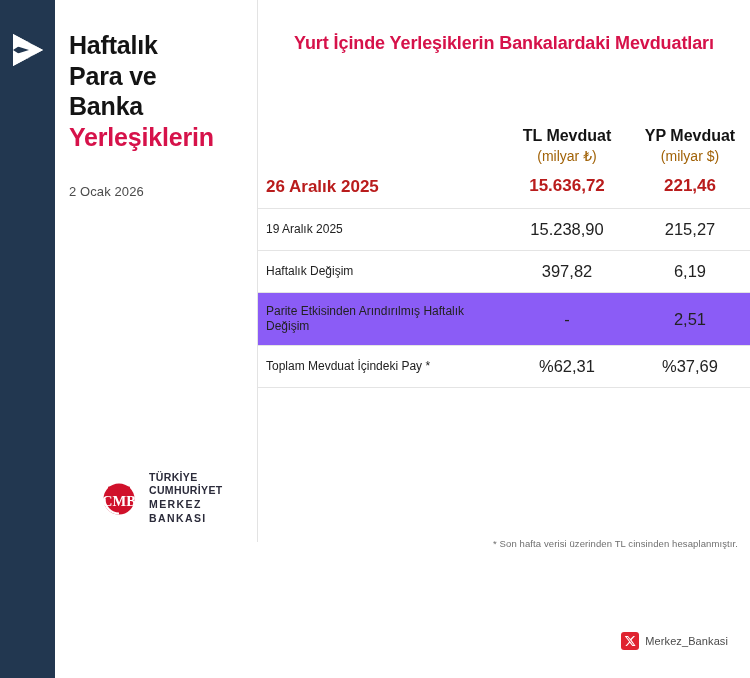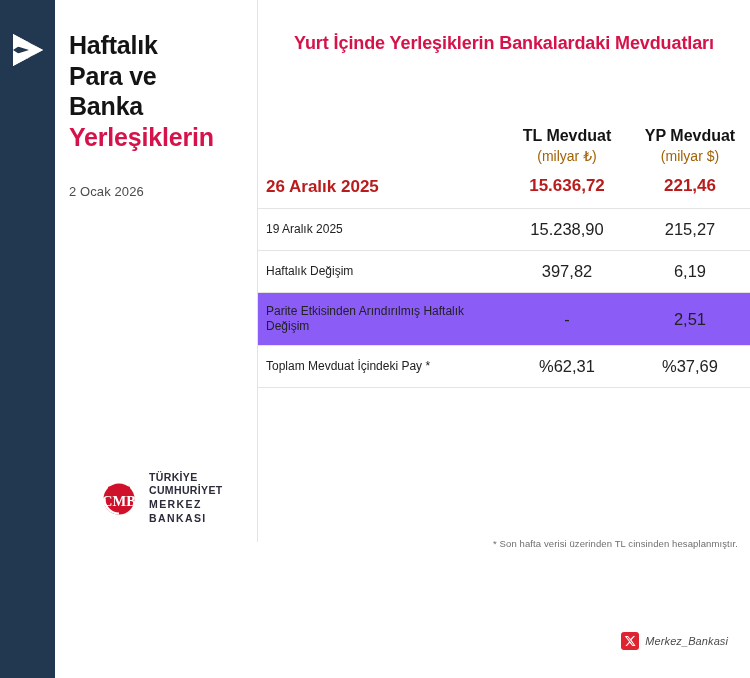--- a/index.html
+++ b/index.html
@@ -184,21 +184,20 @@
   }
 
   
   .social {
     position: absolute;
     right: 22px;
     bottom: 28px;
     display: flex;
     align-items: center;
     gap: 6px;
-    font-style: italic;
   }
   .x-badge {
     width: 18px;
     height: 18px;
     border-radius: 3px;
     background: #e02330;
     display: flex;
     align-items: center;
     justify-content: center;
     flex: none;

